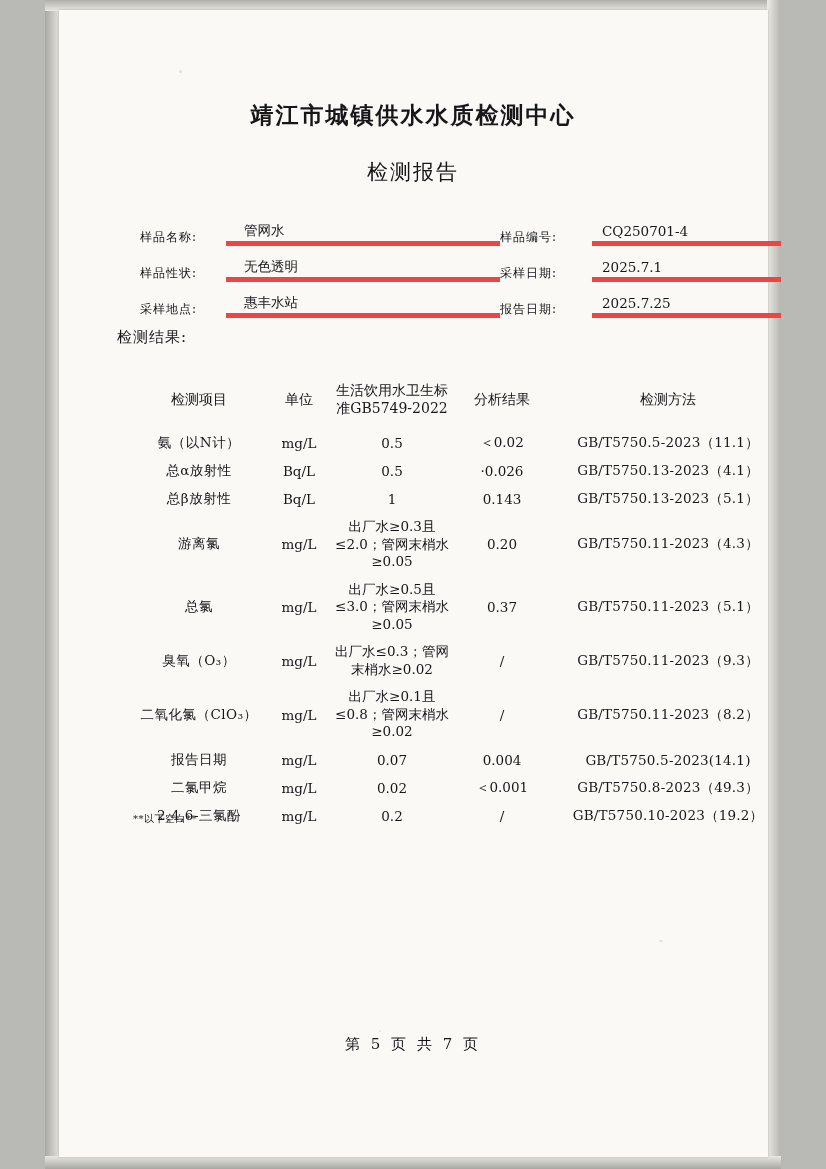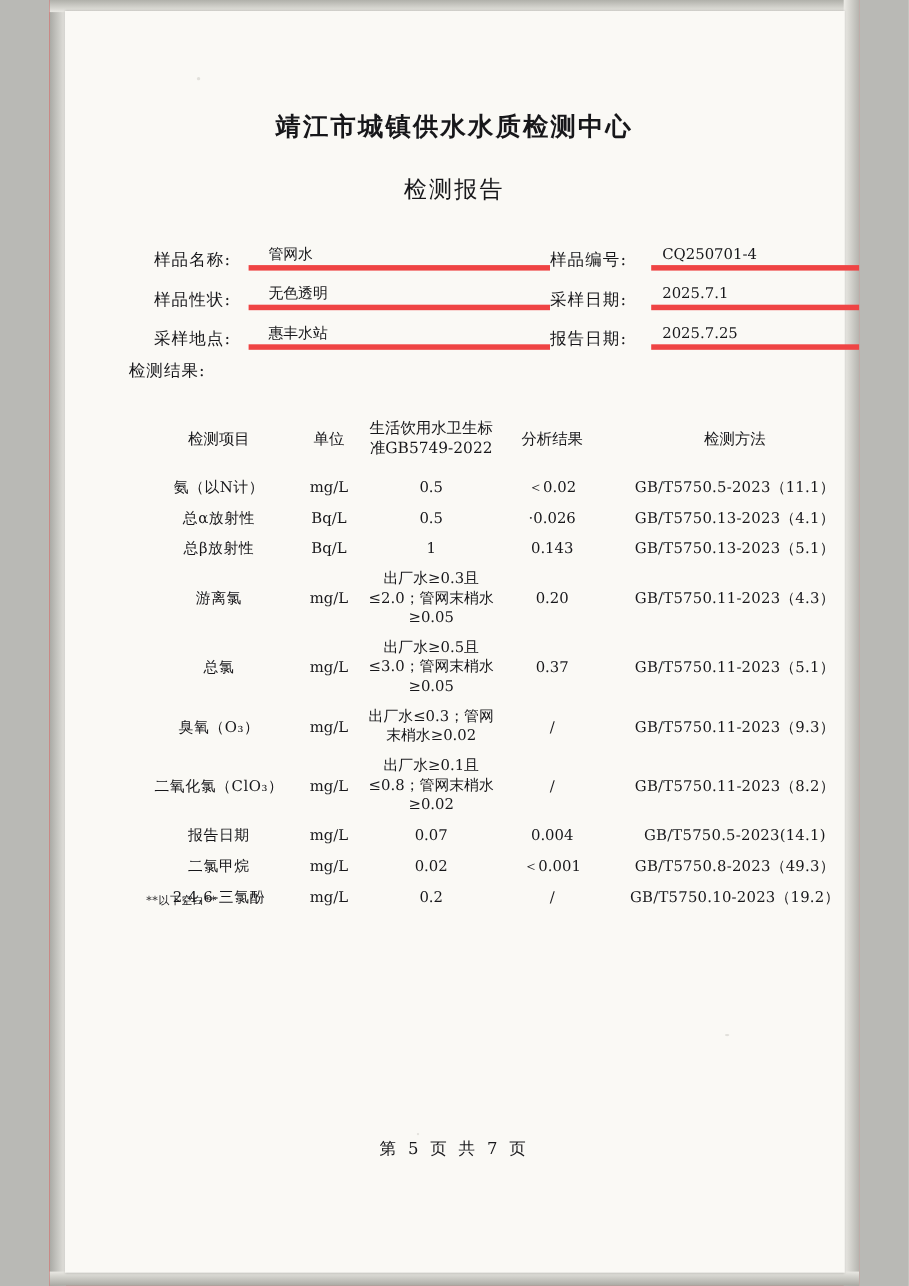--- a/index.html
+++ b/index.html
@@ -5,21 +5,21 @@
   html, body {
     margin: 0;
     padding: 0;
     background: #b9b9b5;
   }
   .page {
     position: relative;
     width: 736px;
     height: 1169px;
     margin: 0 auto;
-    background: #ef4444;
+    background: #c4b5fd;
     overflow: hidden;
     font-family: "Liberation Serif", serif;
     color: #17171a;
   }
   
   .sheet {
     position: absolute;
     left: 14px;
     top: 10px;
     right: 13px;
@@ -81,21 +81,21 @@
   }
   .meta-cell {
     display: flex;
     align-items: flex-end;
   }
   .meta-cell.left { width: 360px; }
   .meta-label {
     width: 86px;
     letter-spacing: 1px;
     font-family: "DejaVu Serif", serif;
-    font-size: 15px;
+    font-size: 12px;
   }
   .meta-value {
     flex: 1;
     border-bottom: 5px solid #ef4444;
     padding-left: 18px;
     padding-bottom: 1px;
     font-family: "DejaVu Serif", serif;
     font-size: 13.5px;
     min-height: 17px;
   }

